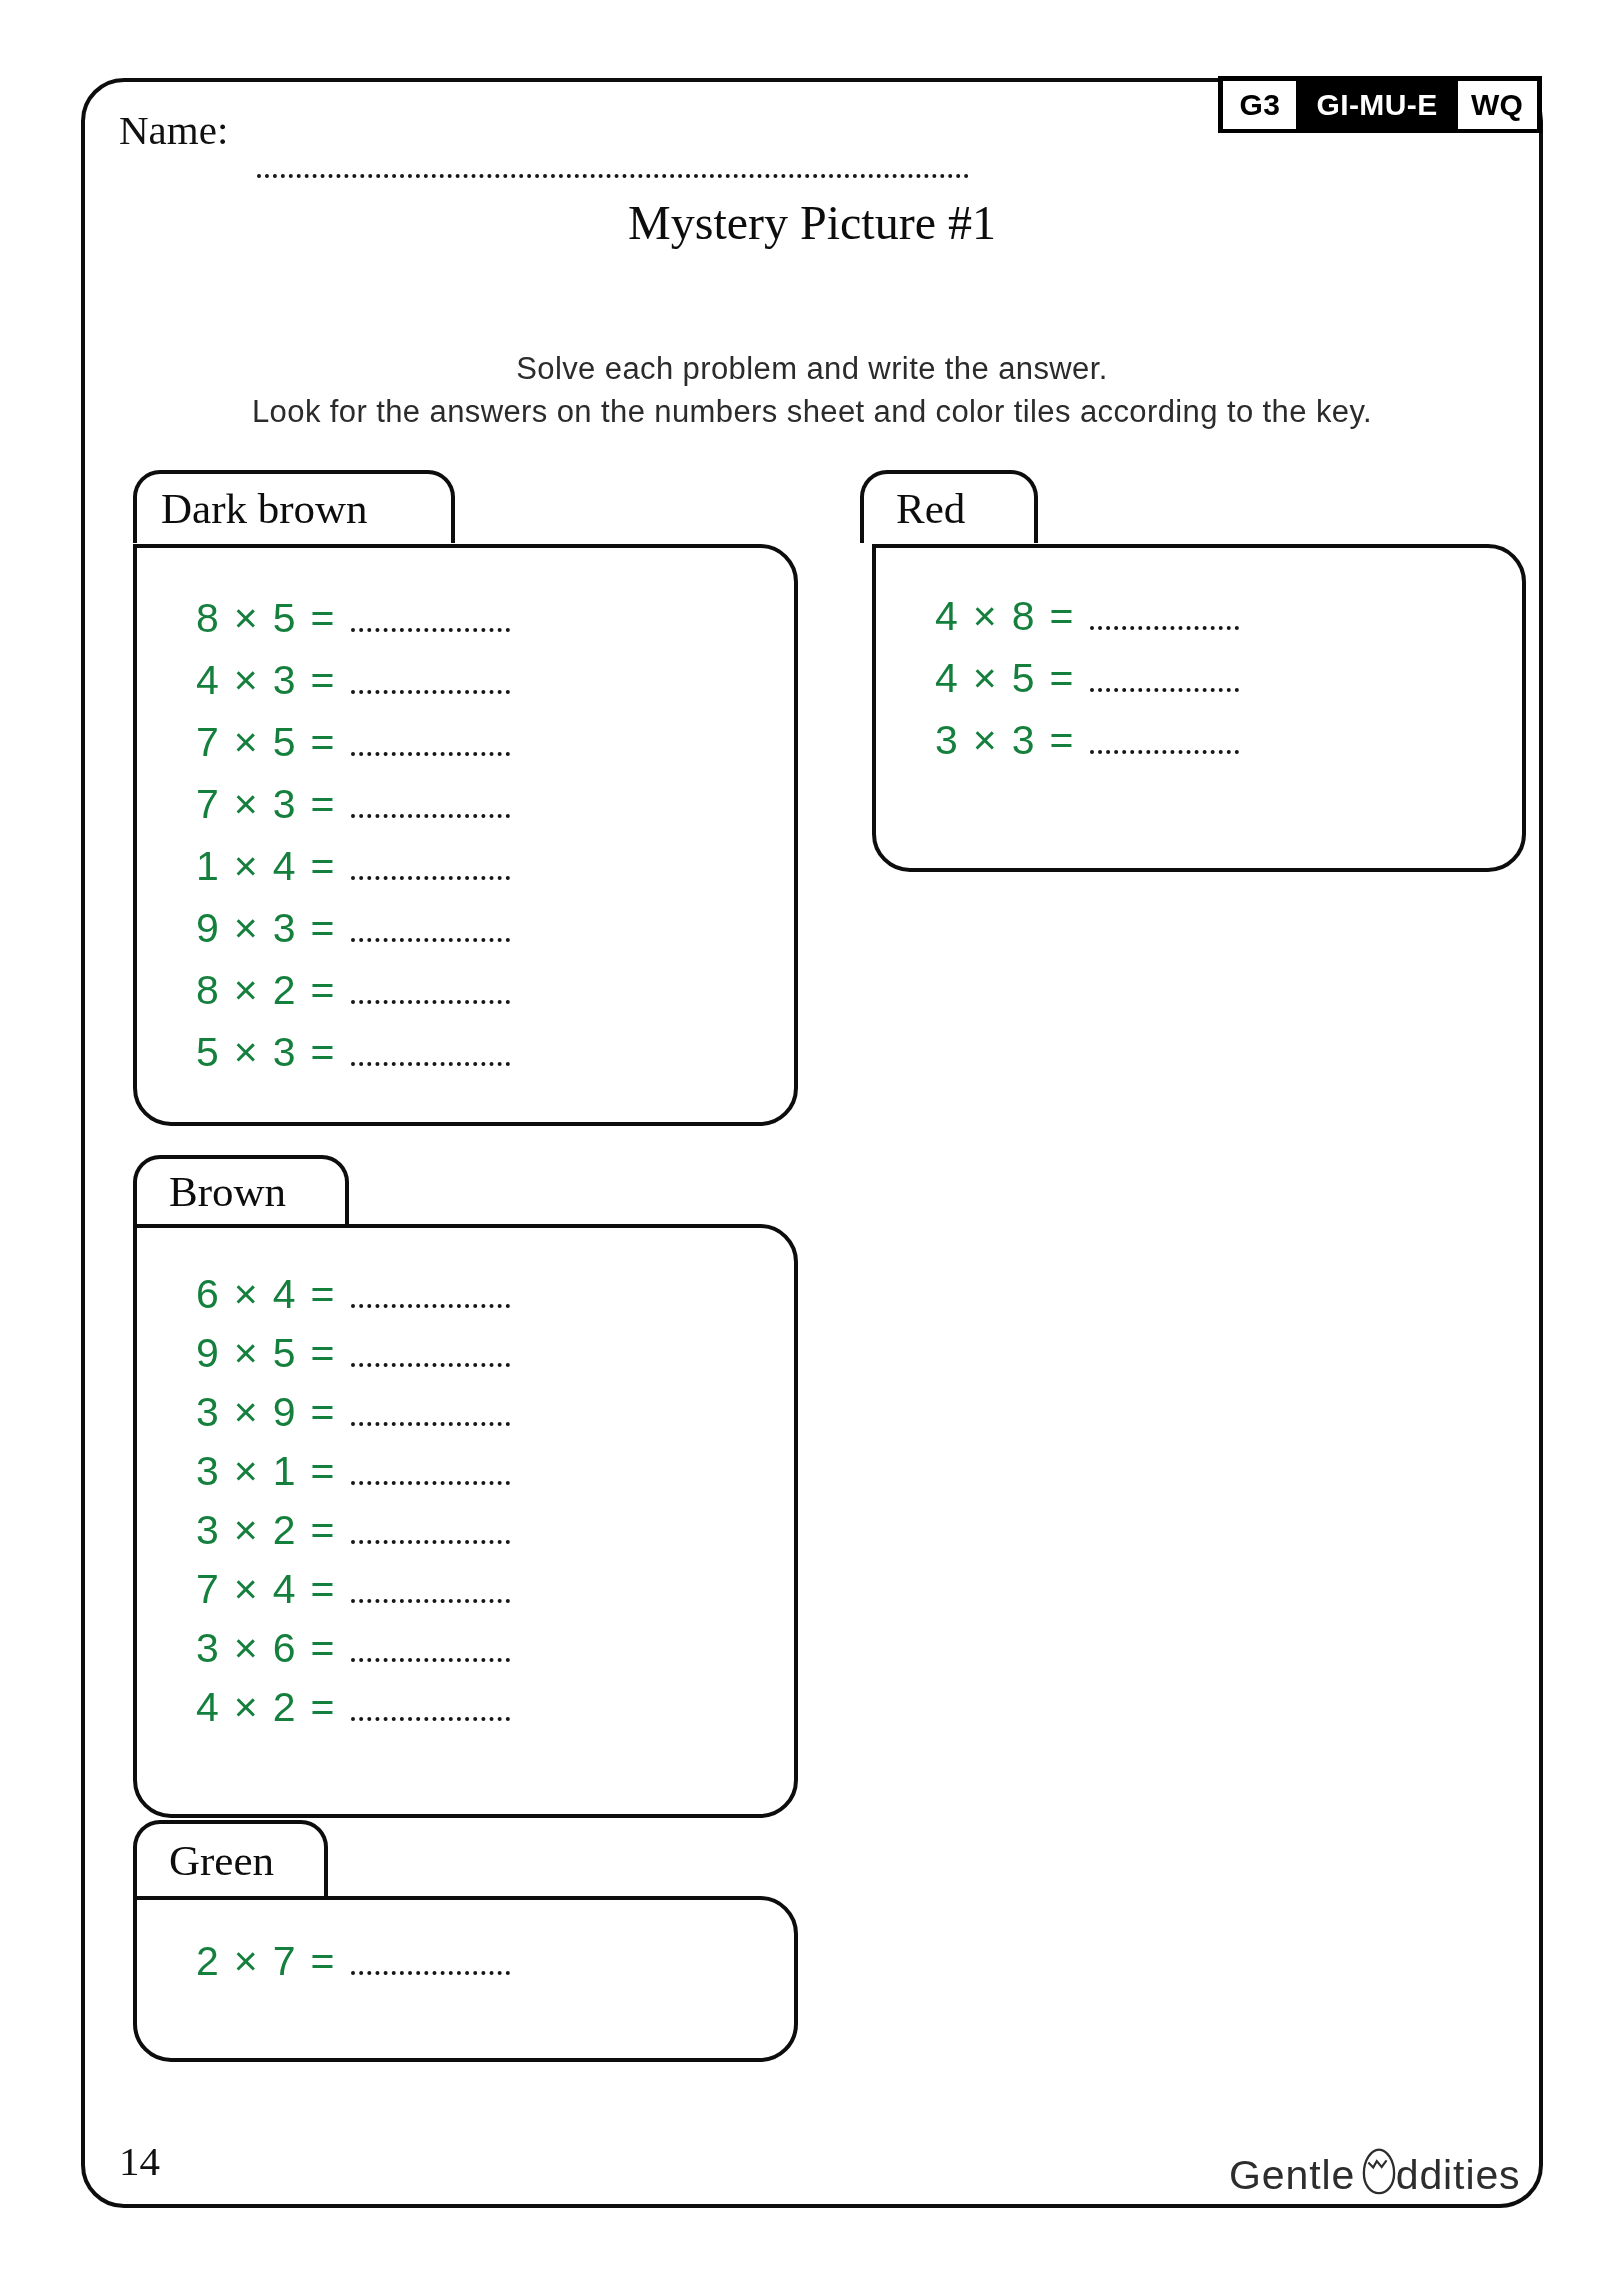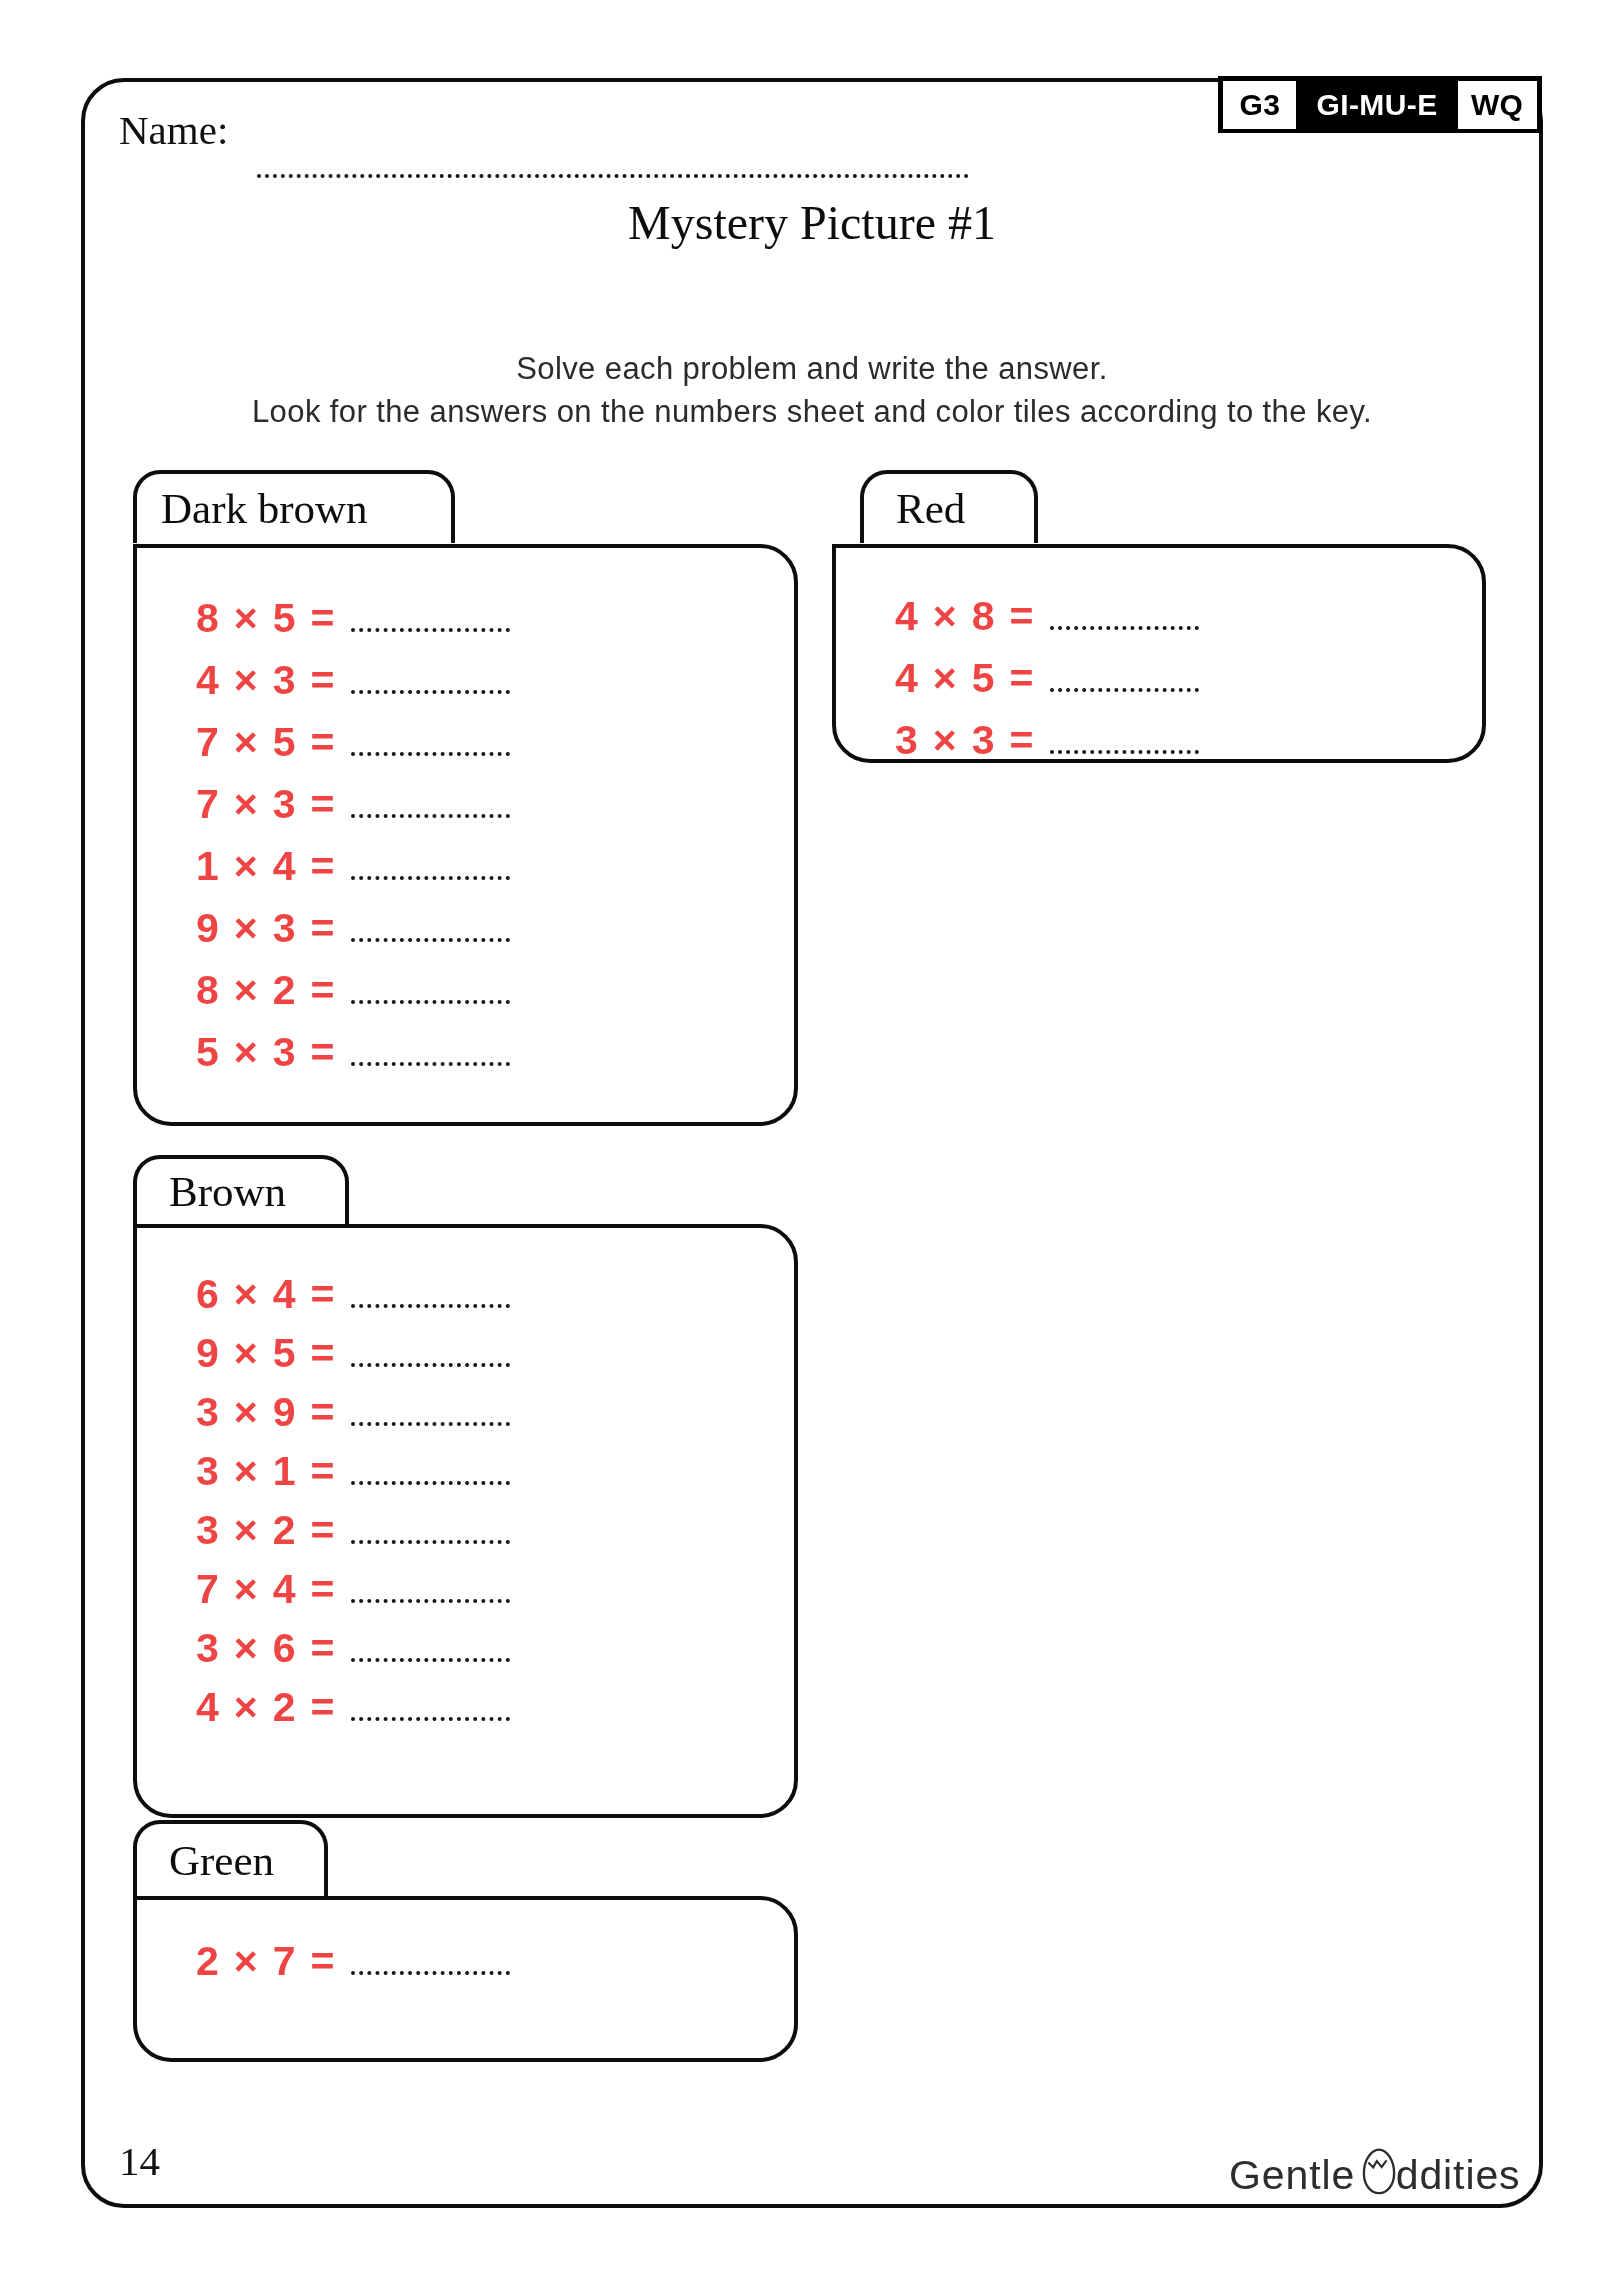--- a/index.html
+++ b/index.html
@@ -58,35 +58,35 @@
     display:flex;align-items:center;padding-left:32px;z-index:2;
     font-family:"Liberation Serif", serif;font-size:43px;color:#0d0d0d;
   }
   .box{
     position:absolute;box-sizing:border-box;background:#fff;
     border:4.5px solid #0d0d0d;border-radius:0 38px 38px 38px;z-index:1;
   }
   .rows{box-sizing:border-box;height:100%;}
   .row{display:flex;align-items:baseline;}
   .prob{
-    font-size:41px;font-weight:700;color:#ef4444;letter-spacing:1.8px;
+    font-size:41px;font-weight:400;color:#15803d;letter-spacing:1.8px;
     white-space:pre;
   }
   .ansline{
     display:inline-block;width:159px;height:5.4px;margin-left:14.3px;
     border-bottom:4.5px dotted #161616;
   }
   
   .tab.t0{left:133px;top:470px;width:322px;height:73px;padding-left:24px;}
   .box.b0{left:133px;top:544px;width:665px;height:582px;}
   .box.b0 .rows{padding:47px 0 0 59px;}
   .box.b0 .row{height:62px;}
 
   .tab.t1{left:860px;top:470px;width:178px;height:73px;}
-  .box.b1{left:832px;top:544px;width:654px;height:219px;}
+  .box.b1{left:872px;top:544px;width:654px;height:328px;}
   .box.b1 .rows{padding:45px 0 0 59px;}
   .box.b1 .row{height:62px;}
   .box.b1 .ansline{width:149px;}
 
   .tab.t2{left:133px;top:1155px;width:216px;height:69px;}
   .box.b2{left:133px;top:1224px;width:665px;height:594px;}
   .box.b2 .rows{padding:43px 0 0 59px;}
   .box.b2 .row{height:59px;}
 
   .tab.t3{left:133px;top:1820px;width:195px;height:76px;}

